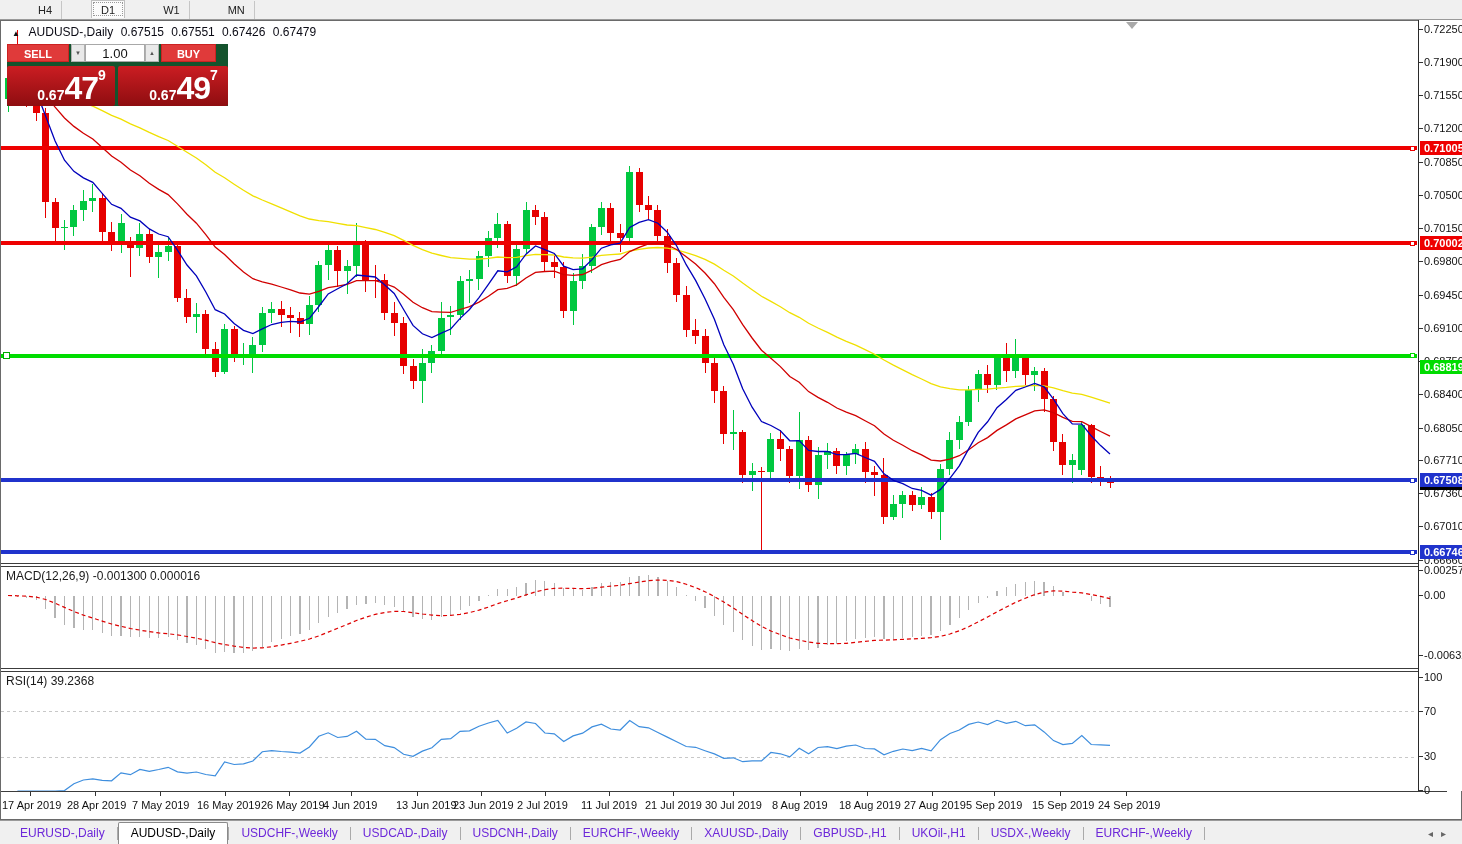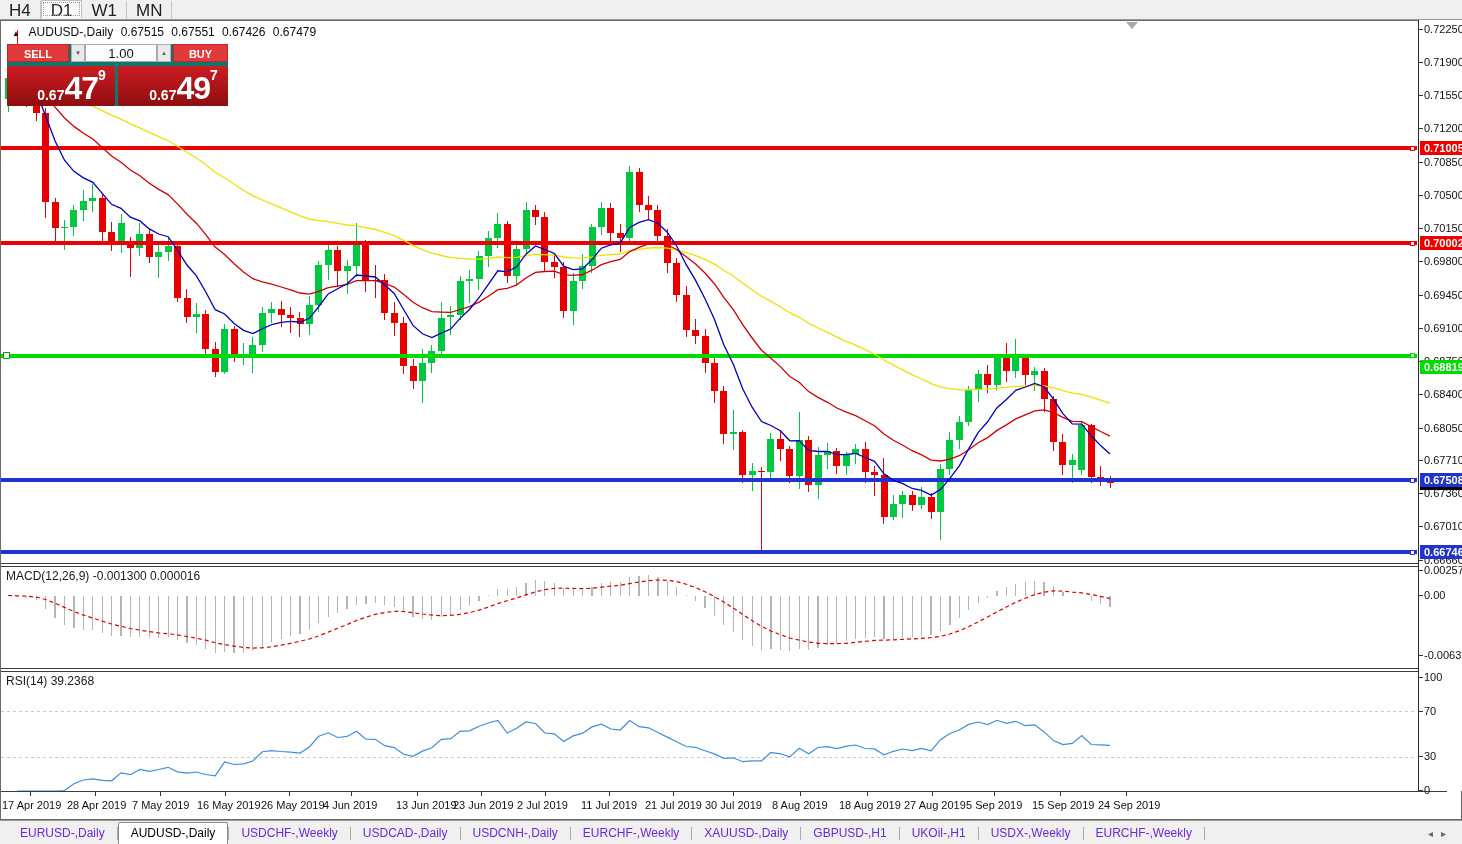--- a/index.html
+++ b/index.html
@@ -1,38 +1,38 @@
 <!DOCTYPE html>
 <html><head>
 <meta charset="utf-8">
 <style>
   html,body{margin:0;padding:0;width:1462px;height:844px;overflow:hidden;background:#ffffff;
     font-family:"Liberation Sans","DejaVu Sans",sans-serif;-webkit-font-smoothing:none;}
   .abs{position:absolute;}
   
   #toolbar{left:0;top:0;width:1462px;height:20px;background:#f0f0f0;border-bottom:1px solid #9a9a9a;box-sizing:border-box;}
-  .tf-btn{display:inline-block;height:18px;line-height:19px;padding:0 9px;font-size:17px;color:#222;
-    border-right:1px solid #c6c6c6;cursor:default;box-sizing:border-box;}
+  .tf-btn{display:inline-block;height:18px;line-height:19px;padding:0 9px;font-size:11px;color:#222;
+    border-right:1px solid #c6c6c6;cursor:default;box-sizing:border-box;margin-left:29px;}
   .tf-btn.active{background:#fbfbfb;outline:1px dotted #999;outline-offset:-3px;border:1px solid #c0c0c0;border-bottom:none;}
   
   #win-frame{left:0;top:20px;width:1462px;height:800px;border:1px solid #6a6a6a;box-sizing:border-box;pointer-events:none;}
   
   #chart-header{left:12px;top:25px;height:14px;font-size:12px;color:#0a0a14;white-space:nowrap;z-index:30;}
   #chart-header .tri{font-size:8px;margin-right:6px;color:#111;cursor:pointer;}
   #chart-header span{margin-right:4px;}
   
-  #trade-widget{left:7px;top:44px;width:221px;z-index:40;background:#0f766e;}
+  #trade-widget{left:7px;top:44px;width:221px;z-index:40;background:#14532d;}
   #tw-row1{display:flex;height:18px;align-items:stretch;}
   .tw-btn{background:#e03a3a;color:#fff;font-size:11px;font-weight:bold;text-align:center;line-height:18px;
     border:1px solid #c22;box-sizing:border-box;cursor:pointer;}
   #tw-sell{width:62px;margin-right:2px;}
   #tw-buy{width:55px;margin-left:2px;}
   .spin-btn{width:14px;background:#e9e9e9;border:1px solid #b0b0b0;box-sizing:border-box;font-size:6px;color:#555;
     text-align:center;line-height:16px;cursor:pointer;}
-  #tw-vol{width:72px;border:1px solid #a8a8a8;box-sizing:border-box;font-size:13px;text-align:center;padding:0;
+  #tw-vol{width:60px;border:1px solid #a8a8a8;box-sizing:border-box;font-size:13px;text-align:center;padding:0;
     font-family:"Liberation Sans",sans-serif;color:#111;}
   #tw-row2{display:flex;margin-top:4px;height:40px;}
   .price-box{background:linear-gradient(#cb1d22,#8e0d10);color:#fff;border-radius:2px;display:flex;align-items:flex-end;
     justify-content:center;cursor:pointer;padding-bottom:3px;box-sizing:border-box;}
   #pb-sell{width:108px;margin-right:3px;}
   #pb-buy{width:110px;}
   .pb-prefix{font-size:14px;font-weight:bold;line-height:16px;padding-left:21px;}
   .pb-big{font-size:32px;font-weight:bold;line-height:30px;letter-spacing:-1px;margin-top:8px;}
   .pb-sup{font-size:14px;font-weight:bold;align-self:flex-start;line-height:14px;margin-top:2px;}
   

